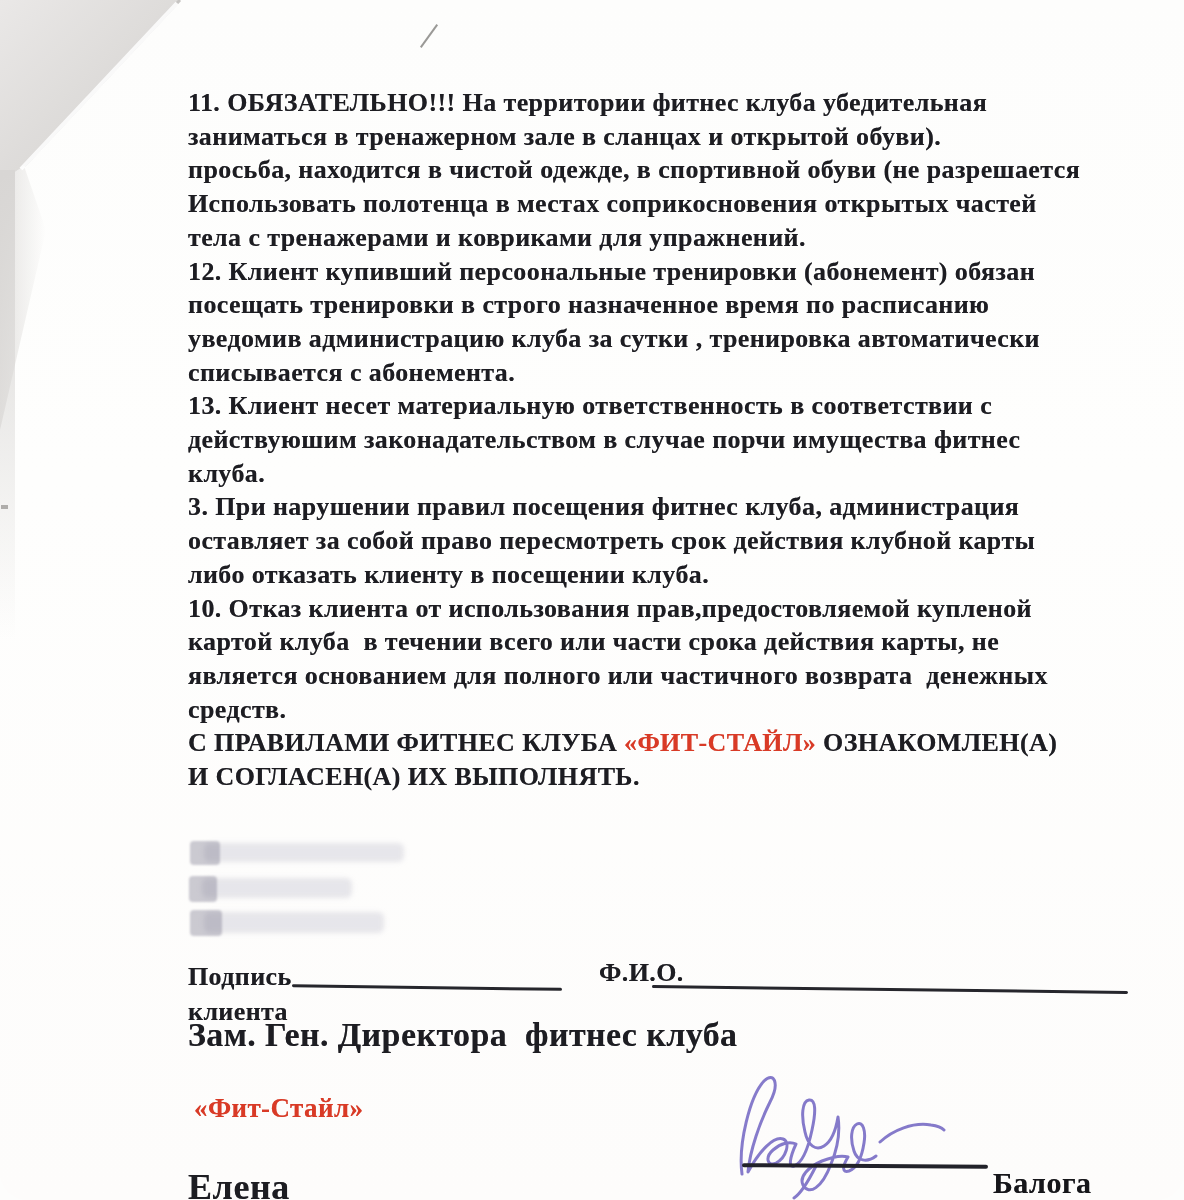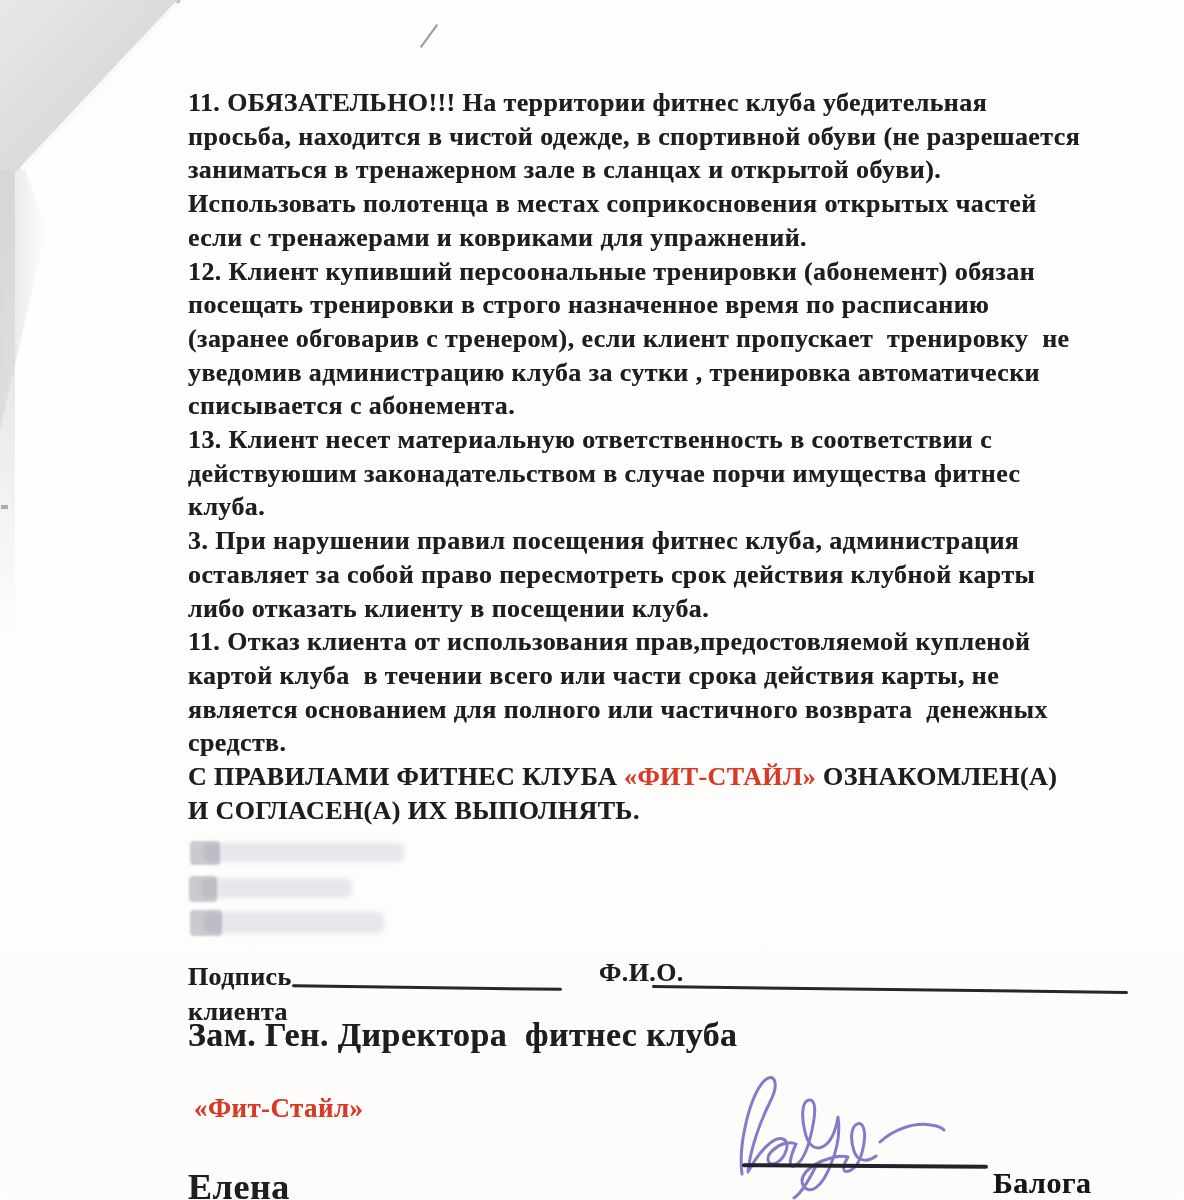--- a/index.html
+++ b/index.html
@@ -112,36 +112,35 @@
     <polygon points="0,182 24,166 46,230 0,430" fill="url(#gwedge)" opacity="0.8"></polygon>
     <rect x="0" y="170" width="15" height="470" fill="url(#gstrip)"></rect>
     <line x1="180" y1="0" x2="24" y2="166" stroke="#c6c4c2" stroke-width="3"></line>
     <line x1="177" y1="3" x2="21" y2="169" stroke="#ffffff" stroke-width="4" opacity="0.9"></line>
     <rect x="1" y="505" width="7" height="4" fill="#9d9b99" opacity="0.8"></rect>
   </svg>
   <div class="scratch"></div>
 
   <div class="doc-text">
     <div class="line">11. ОБЯЗАТЕЛЬНО!!! На территории фитнес клуба убедительная</div>
+    <div class="line">заниматься в тренажерном зале в сланцах и открытой обуви).</div>
     <div class="line">просьба, находится в чистой одежде, в спортивной обуви (не разрешается</div>
-    <div class="line">заниматься в тренажерном зале в сланцах и открытой обуви).</div>
     <div class="line">Использовать полотенца в местах соприкосновения открытых частей</div>
-    <div class="line">если с тренажерами и ковриками для упражнений.</div>
+    <div class="line">тела с тренажерами и ковриками для упражнений.</div>
     <div class="line">12. Клиент купивший персоональные тренировки (абонемент) обязан</div>
     <div class="line">посещать тренировки в строго назначенное время по расписанию</div>
-    <div class="line">(заранее обговарив с тренером), если клиент пропускает  тренировку  не</div>
     <div class="line">уведомив администрацию клуба за сутки , тренировка автоматически</div>
     <div class="line">списывается с абонемента.</div>
     <div class="line">13. Клиент несет материальную ответственность в соответствии с</div>
     <div class="line">действуюшим законадательством в случае порчи имущества фитнес</div>
     <div class="line">клуба.</div>
     <div class="line">3. При нарушении правил посещения фитнес клуба, администрация</div>
     <div class="line">оставляет за собой право пересмотреть срок действия клубной карты</div>
     <div class="line">либо отказать клиенту в посещении клуба.</div>
-    <div class="line">11. Отказ клиента от использования прав,предостовляемой купленой</div>
+    <div class="line">10. Отказ клиента от использования прав,предостовляемой купленой</div>
     <div class="line">картой клуба  в течении всего или части срока действия карты, не</div>
     <div class="line">является основанием для полного или частичного возврата  денежных</div>
     <div class="line">средств.</div>
     <div class="line"><span>С ПРАВИЛАМИ ФИТНЕС КЛУБА </span><span class="brand-red">«ФИТ-СТАЙЛ»</span><span> ОЗНАКОМЛЕН(А)</span></div>
     <div class="line">И СОГЛАСЕН(А) ИХ ВЫПОЛНЯТЬ.</div>
   </div>
 
   <div class="ghost" style="left:204px; top:843px; width:200px; height:19px;"></div>
   <div class="ghost-head" style="left:190px; top:841px; width:30px; height:24px;"></div>
   <div class="ghost" style="left:202px; top:878px; width:150px; height:20px;"></div>

